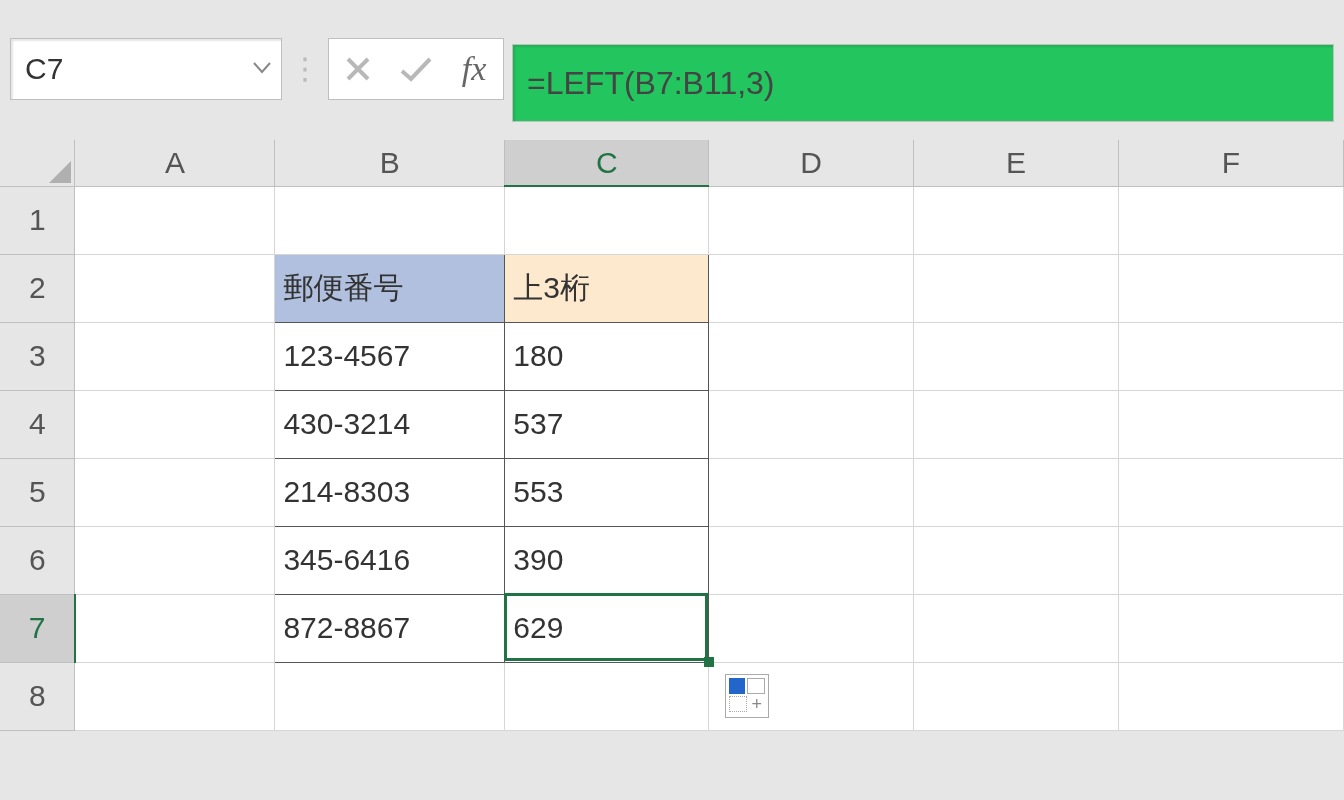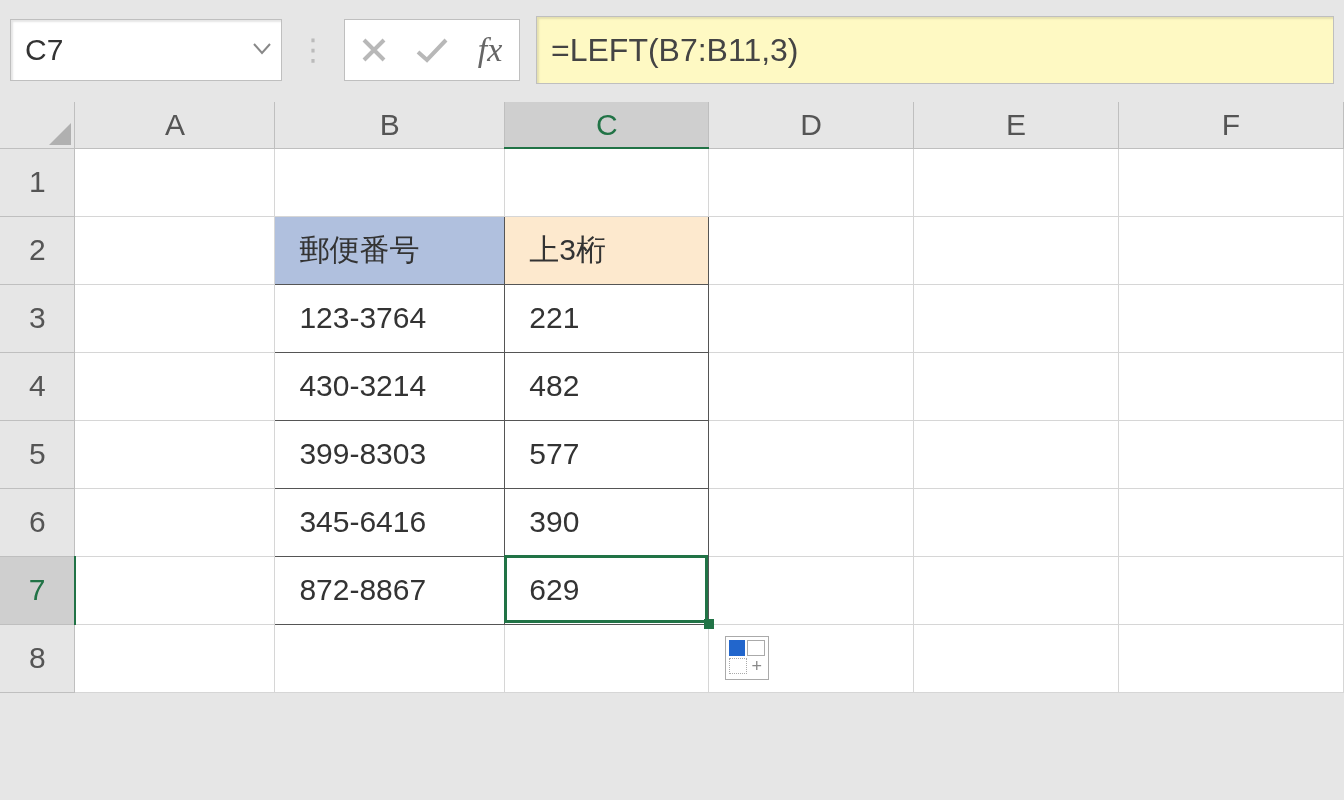--- a/index.html
+++ b/index.html
@@ -1,44 +1,44 @@
 <!DOCTYPE html>
 <html><head>
 <meta charset="utf-8">
 <style>
   * { box-sizing: border-box; }
   html, body { margin:0; padding:0; font-family:"Meiryo","Yu Gothic",Arial,sans-serif; background:#e6e6e6; }
   body { width:1344px; height:800px; overflow:hidden; }
 
   
-  .top { display:flex; align-items:center; gap:16px; padding:16px 10px 18px 10px; }
+  .top { display:flex; align-items:center; gap:8px; padding:16px 10px 18px 10px; }
   .namebox-wrap { display:flex; align-items:center; background:#fff; border:1px solid #bfbfbf;
                   height:62px; width:272px; padding:0 10px 0 14px;
                   box-shadow:inset 2px 2px 2px rgba(0,0,0,.1); }
   .namebox { flex:1; font-size:30px; color:#333; }
   .namebox-dd { color:#777; }
   .vhandle { width:30px; display:flex; align-items:center; justify-content:center; color:#bbb; font-size:30px; line-height:12px; }
   .tbbtn { width:58px; height:70px; display:flex; align-items:center; justify-content:center; color:#aaa; }
-  .fbar { flex:1; display:flex; align-items:center; background:#fef9c3; border:1px solid #bfbfbf;
-          height:68px; padding:0 14px; box-shadow:inset 2px 2px 2px rgba(0,0,0,.1); }
+  .fbar { flex:1; display:flex; align-items:center; background:#22c55e; border:1px solid #bfbfbf;
+          height:78px; padding:0 14px; box-shadow:inset 2px 2px 2px rgba(0,0,0,.1);margin-top:28px; }
   .fbar-input { font-size:32px; color:#444; }
   .btnrow { display:flex; align-items:center; background:#fff; border:1px solid #bfbfbf; height:62px; }
 
   
   .grid { position:relative; background:#fff; user-select:none; }
   table { border-collapse:collapse; table-layout:fixed; }
   th.colh { background:#e6e6e6; border:1px solid #bfbfbf; border-top:none; height:46px;
             font-weight:normal; color:#555; font-size:30px; }
   th.colh.sel { background:#cfcfcf; border-bottom:2px solid #217346; color:#217346; }
   th.rowh { background:#e6e6e6; border:1px solid #bfbfbf; border-left:none; width:75px;
             font-weight:normal; color:#555; font-size:30px; text-align:center; }
   th.rowh.sel { background:#cfcfcf; border-right:2px solid #217346; color:#217346; }
   th.corner { background:#e6e6e6; border:1px solid #bfbfbf; border-top:none; border-left:none; width:75px; position:relative; }
   th.corner svg { position:absolute; right:3px; bottom:3px; }
-  td { border:1px solid #d6d6d6; height:68px; font-size:30px; padding:0 24px; vertical-align:middle; color:#333; }
+  td { border:1px solid #d6d6d6; height:68px; font-size:30px; padding:0 8px; vertical-align:middle; color:#333; }
   td.blk { border:1px solid #555; }
   td.hdrblue { background:#b0c0de; }
   td.hdryell { background:#fde9ce;margin-left:12px; }
 
   
   .active-outline { position:absolute; border:3px solid #217346; pointer-events:none; }
   .fillhandle { position:absolute; width:10px; height:10px; background:#217346; }
 
   
   .pasteopts { position:absolute; width:44px; height:44px; border:1px solid #aaa; background:#fff; }
@@ -127,40 +127,40 @@
         <td></td>
         <td class="blk hdrblue">郵便番号</td>
         <td class="blk hdryell">上3桁</td>
         <td></td>
           <td></td>
           <td></td>
         </tr>
     <tr>
           <th class="rowh">3</th>
         <td></td>
-        <td class="blk">123-3764</td>
-        <td class="blk">221</td>
+        <td class="blk">123-4567</td>
+        <td class="blk">180</td>
         <td></td>
           <td></td>
           <td></td>
         </tr>
     <tr>
           <th class="rowh">4</th>
         <td></td>
         <td class="blk">430-3214</td>
-        <td class="blk">482</td>
+        <td class="blk">537</td>
         <td></td>
           <td></td>
           <td></td>
         </tr>
     <tr>
           <th class="rowh">5</th>
         <td></td>
-        <td class="blk">399-8303</td>
-        <td class="blk">577</td>
+        <td class="blk">214-8303</td>
+        <td class="blk">553</td>
         <td></td>
           <td></td>
           <td></td>
         </tr>
     <tr>
           <th class="rowh">6</th>
         <td></td>
         <td class="blk">345-6416</td>
         <td class="blk">390</td>
         <td></td>

